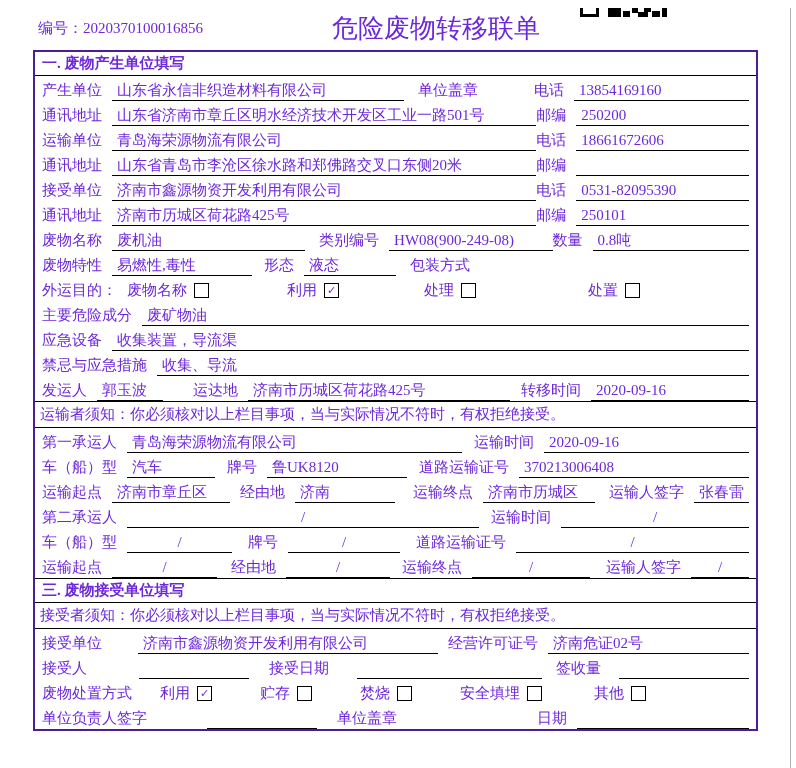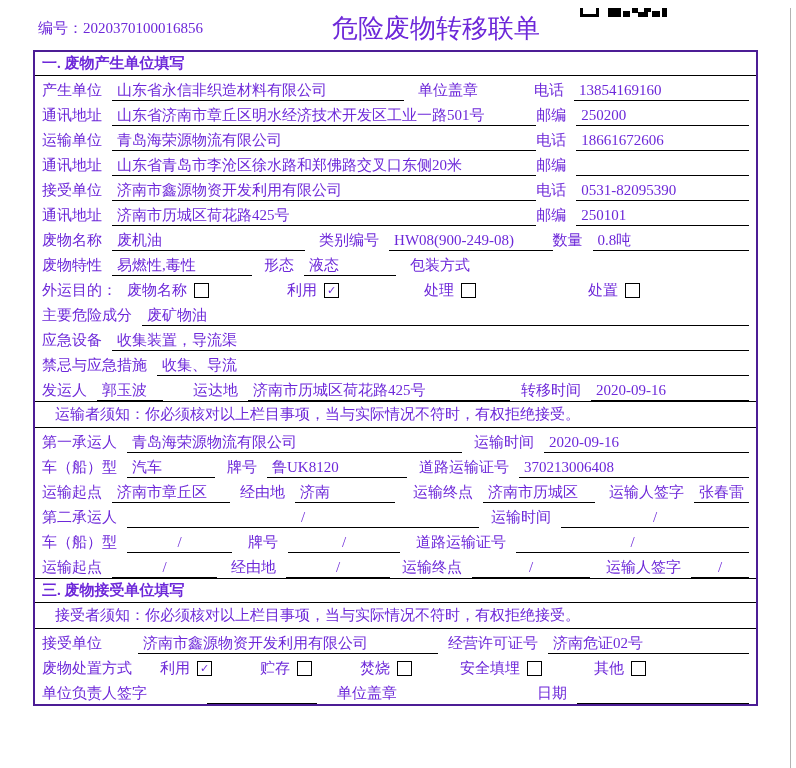--- a/index.html
+++ b/index.html
@@ -10,21 +10,21 @@
   .doc-no{position:absolute;left:38px;top:11px;font-size:15px;white-space:nowrap;}
   .title{position:absolute;left:332px;top:3px;font-size:26px;font-weight:normal;white-space:nowrap;}
   .qr{position:absolute;left:578px;top:0;width:92px;height:9px;}
   
   .form{position:absolute;left:33px;top:42px;width:725px;box-sizing:border-box;
         border:2px solid #4c1d95;background:#fff;}
   .sec{box-sizing:border-box;}
   .sec.bt{border-top:1px solid #000;}
   .sec-head{height:23px;line-height:23px;padding:0 7px;font-size:15px;font-weight:bold;
             border-bottom:1px solid #000;}
-  .note{height:25px;line-height:25px;padding:0 20px;font-size:15px;border-bottom:1px solid #000;}
+  .note{height:25px;line-height:25px;padding:0 5px;font-size:15px;border-bottom:1px solid #000;}
   .row{display:flex;align-items:flex-end;height:25px;padding:0 7px;font-size:15px;box-sizing:border-box;}
   .lbl{height:21px;line-height:21px;white-space:nowrap;margin-right:10px;}
   .fld{height:21px;line-height:21px;border-bottom:1px solid #000;padding:0 5px;
        white-space:nowrap;overflow:hidden;box-sizing:border-box;}
   .f1{flex:1;}
   .ctr{text-align:center;}
   .mla{margin-left:auto;}
   .opt{display:flex;align-items:center;height:21px;}
   .opt .ol{line-height:21px;white-space:nowrap;margin-right:7px;}
   .box{display:inline-flex;align-items:center;justify-content:center;width:13px;height:13px;
@@ -224,20 +224,28 @@
       <div class="sec-head">三. 废物接受单位填写</div>
       <div class="note">接受者须知：你必须核对以上栏目事项，当与实际情况不符时，有权拒绝接受。</div>
 
       <div class="row">
         <span class="lbl">接受单位</span>
         <span class="fld" style="width:300px;margin-left:26px">济南市鑫源物资开发利用有限公司</span>
         <span class="lbl" style="margin-left:10px">经营许可证号</span>
         <span class="fld f1">济南危证02号</span>
       </div>
 
+      <div class="row">
+        <span class="lbl">接受人</span>
+        <span class="fld" style="width:110px;margin-left:42px"></span>
+        <span class="lbl" style="margin-left:20px">接受日期</span>
+        <span class="fld" style="width:185px;margin-left:18px"></span>
+        <span class="lbl" style="margin-left:14px">签收量</span>
+        <span class="fld f1" style="margin-left:8px"></span>
+      </div>
 
       <div class="row">
         <span class="lbl">废物处置方式</span>
         <span class="opt" style="margin-left:18px">
           <span class="ol">利用</span>
           <span class="box">✓</span>
         </span>
         <span class="opt" style="margin-left:48px">
           <span class="ol">贮存</span>
           <span class="box"></span>

